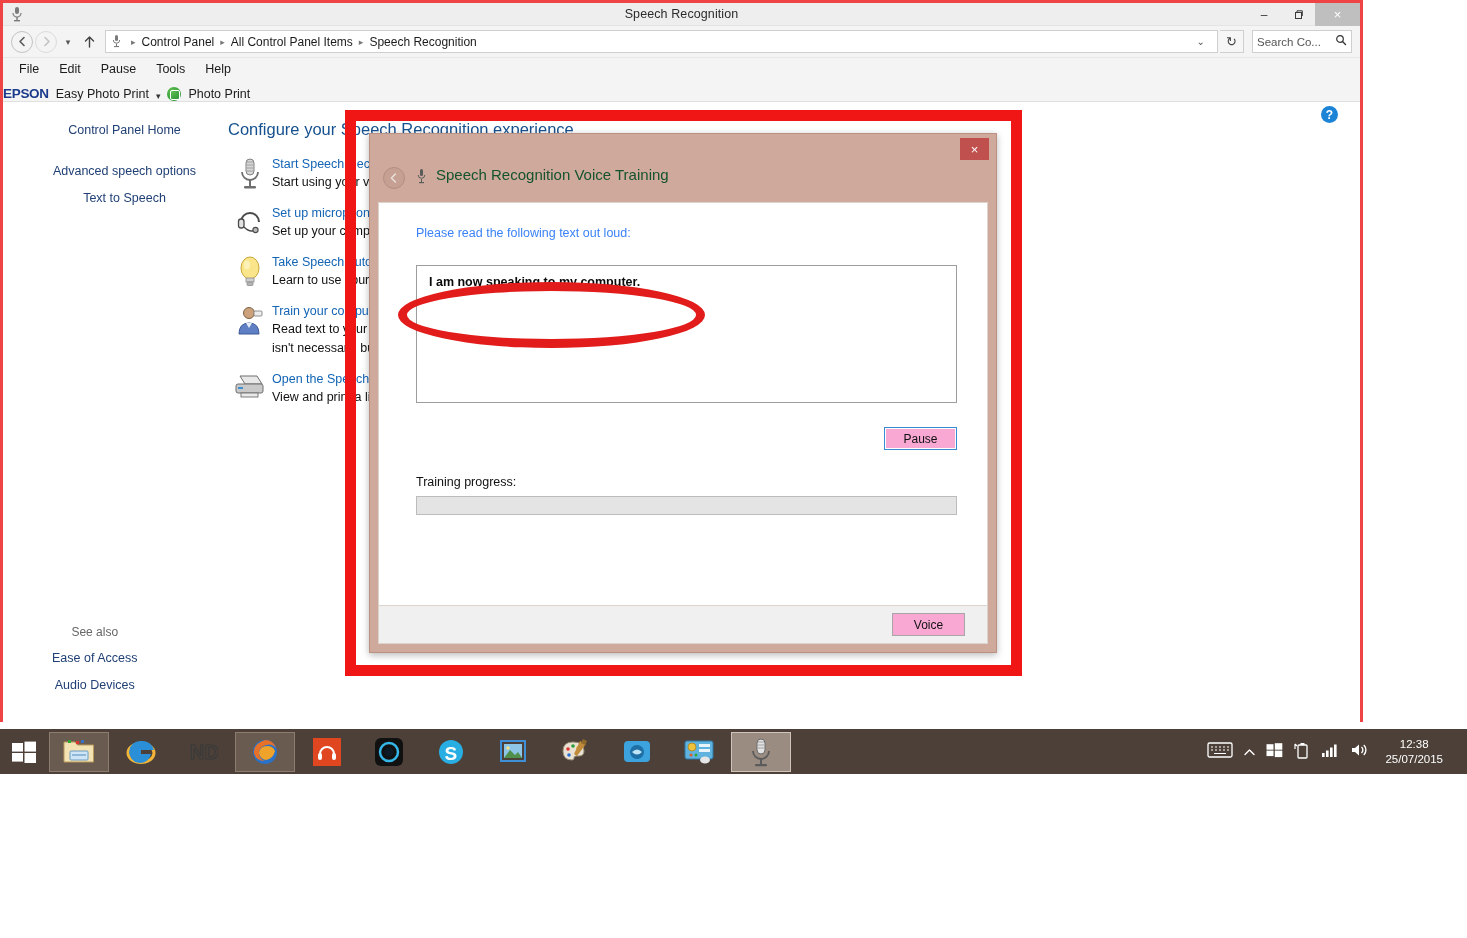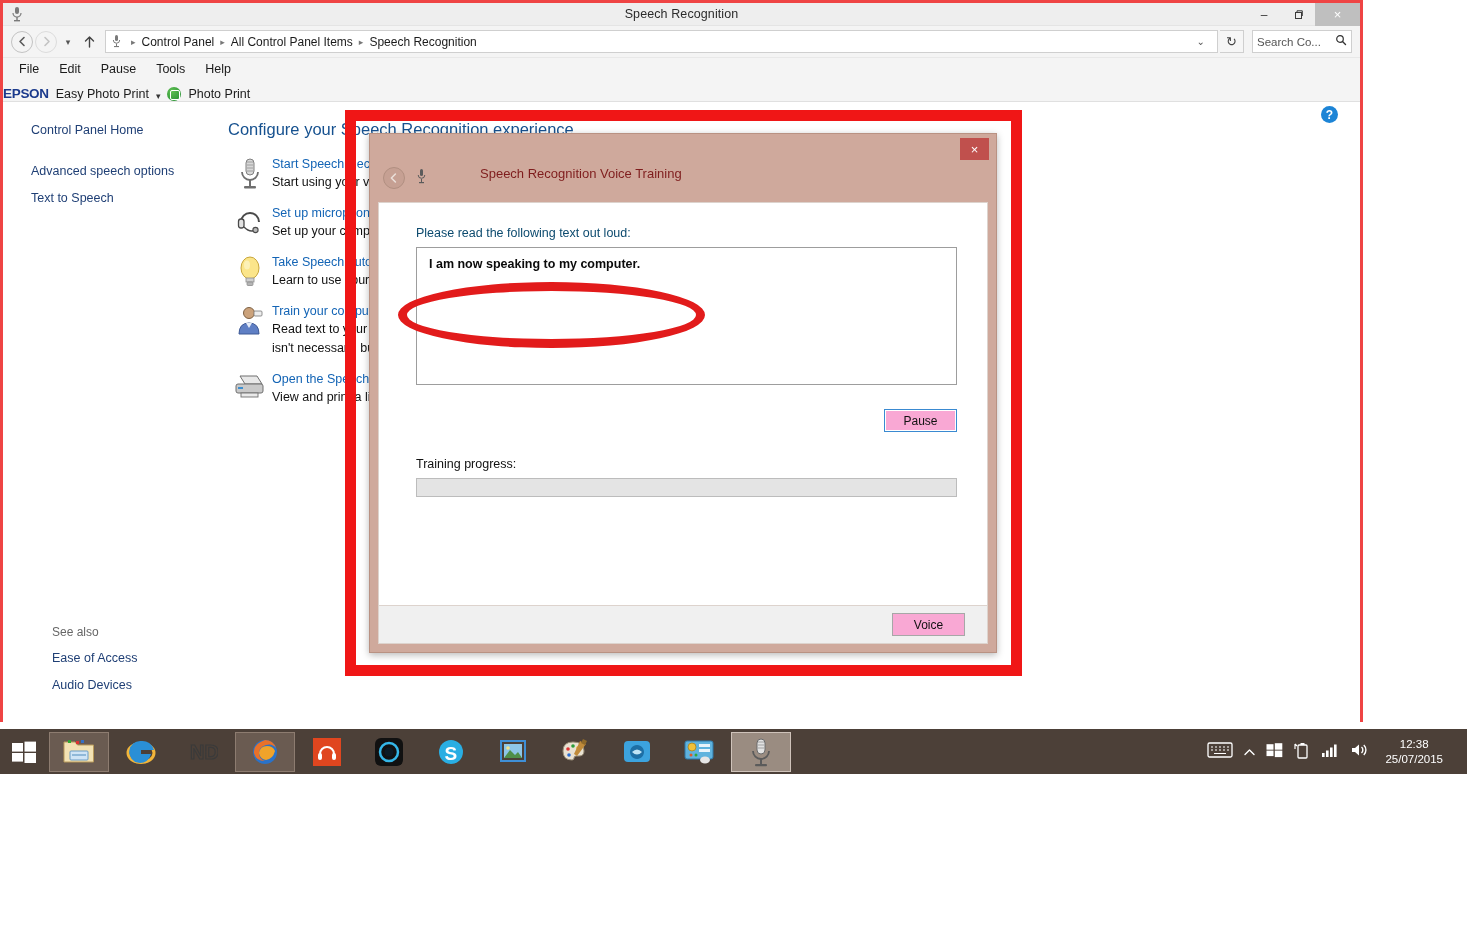--- a/index.html
+++ b/index.html
@@ -99,21 +99,21 @@
     background:radial-gradient(circle at 35% 30%, #5fbf52, #1f8a2e);
     display:inline-block; position:relative;
   }
   .epson-circle:after{
     content:""; position:absolute; left:3px; top:3px; width:8px; height:8px;
     border:1.5px solid #ffffff; border-radius:2px;
   }
 
   
   .content-body { display:flex; height:620px; background:#ffffff; position:relative; }
-  .sidebar { width:215px; padding:18px 0 4px 28px; position:relative; }
+  .sidebar { width:215px; padding:18px 0 4px 28px; position:relative;text-align:center; }
   .side-link {
     font-size:12.5px; color:#1f3f75; margin-bottom:7px; line-height:20px;
   }
   .side-gap { height:14px; }
   .see-also {
     position:absolute; bottom:20px; left:27px;margin-left:22px;
   }
   .see-also-title { font-size:12px; color:#666; margin-bottom:9px; }
 
   .main-pane { flex:1; padding:18px 0 0 10px; position:relative; }
@@ -148,29 +148,29 @@
     background:#c0504d; color:#fff; font-size:13px;
     display:flex; align-items:center; justify-content:center;
   }
   .dlg-back {
     position:absolute; left:13px; top:33px; width:22px; height:22px;
     border-radius:50%; background:#c6a093; border:1px solid #b18f81;
     color:#e9ded9; font-size:13px; display:flex; align-items:center; justify-content:center;
   }
   .dlg-mic { position:absolute; left:45px; top:34px; width:13px; height:17px; }
   .dlg-title {
-    position:absolute; left:66px; top:32px; font-size:13px; color:#7f1d1d;margin-left:44px;
+    position:absolute; left:66px; top:32px; font-size:15px; color:#14532d;
   }
   .dlg-body {
     position:absolute; left:8px; top:68px; right:8px; bottom:46px;
     background:#ffffff; border:1px solid #ddd3cd;
     padding:23px 30px 0 37px;
   }
   .dlg-section-title { font-size:15px; color:#0f5fa6; margin-bottom:23px; }
-  .dlg-prompt { font-size:12.5px; color:#0c4a6e; margin-bottom:7px; }
+  .dlg-prompt { font-size:12.5px; color:#3b82f6; margin-bottom:25px; }
   .training-box {
     height:138px; border:1px solid #9d9d9d; background:#ffffff;
     padding:9px 12px; font-size:12.5px; font-weight:bold; color:#0b0b0b;
   }
   .pause-row { display:flex; justify-content:flex-end; margin-top:24px; }
   .btn {
     min-width:73px; height:23px; background:#f9a8d4; border:1px solid #a7a7a7;
     font-size:12px; color:#111; display:flex; align-items:center; justify-content:center;
     font-family:"Liberation Sans", sans-serif;
   }

